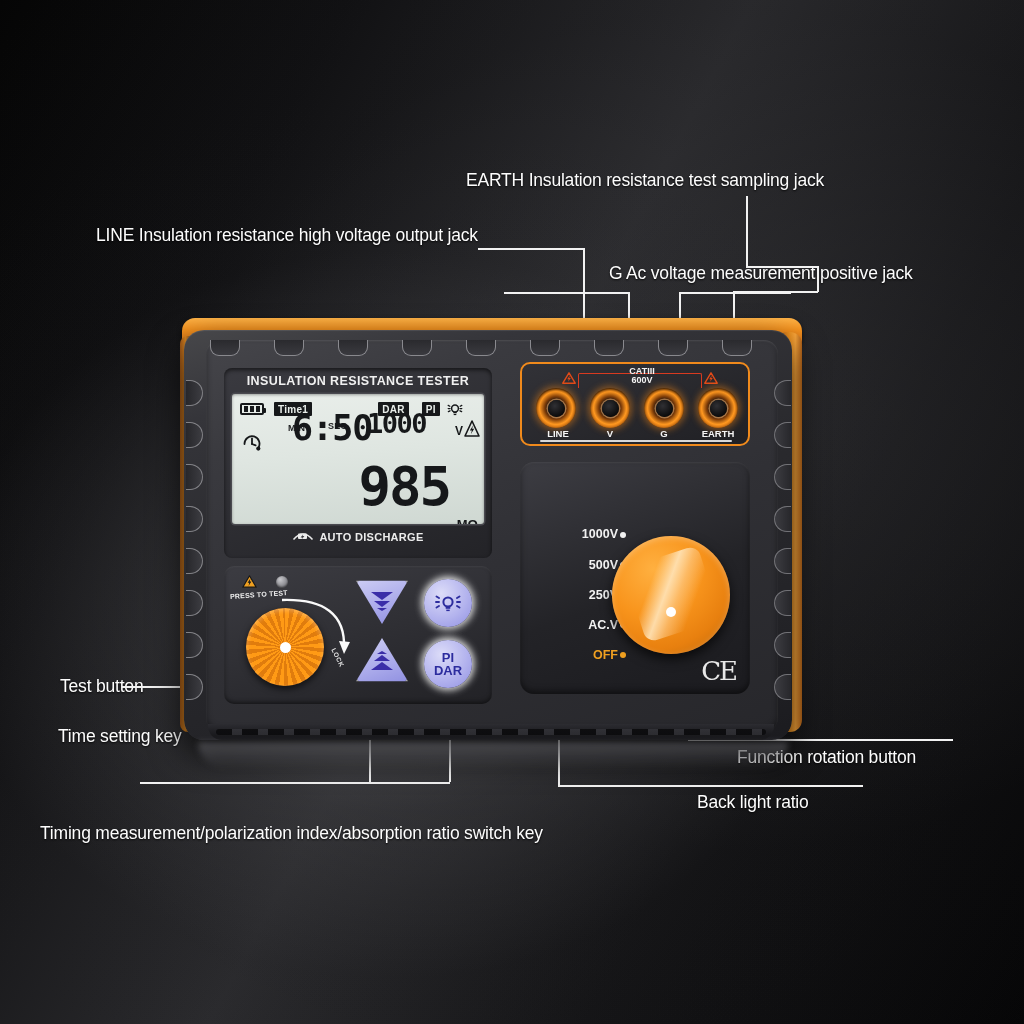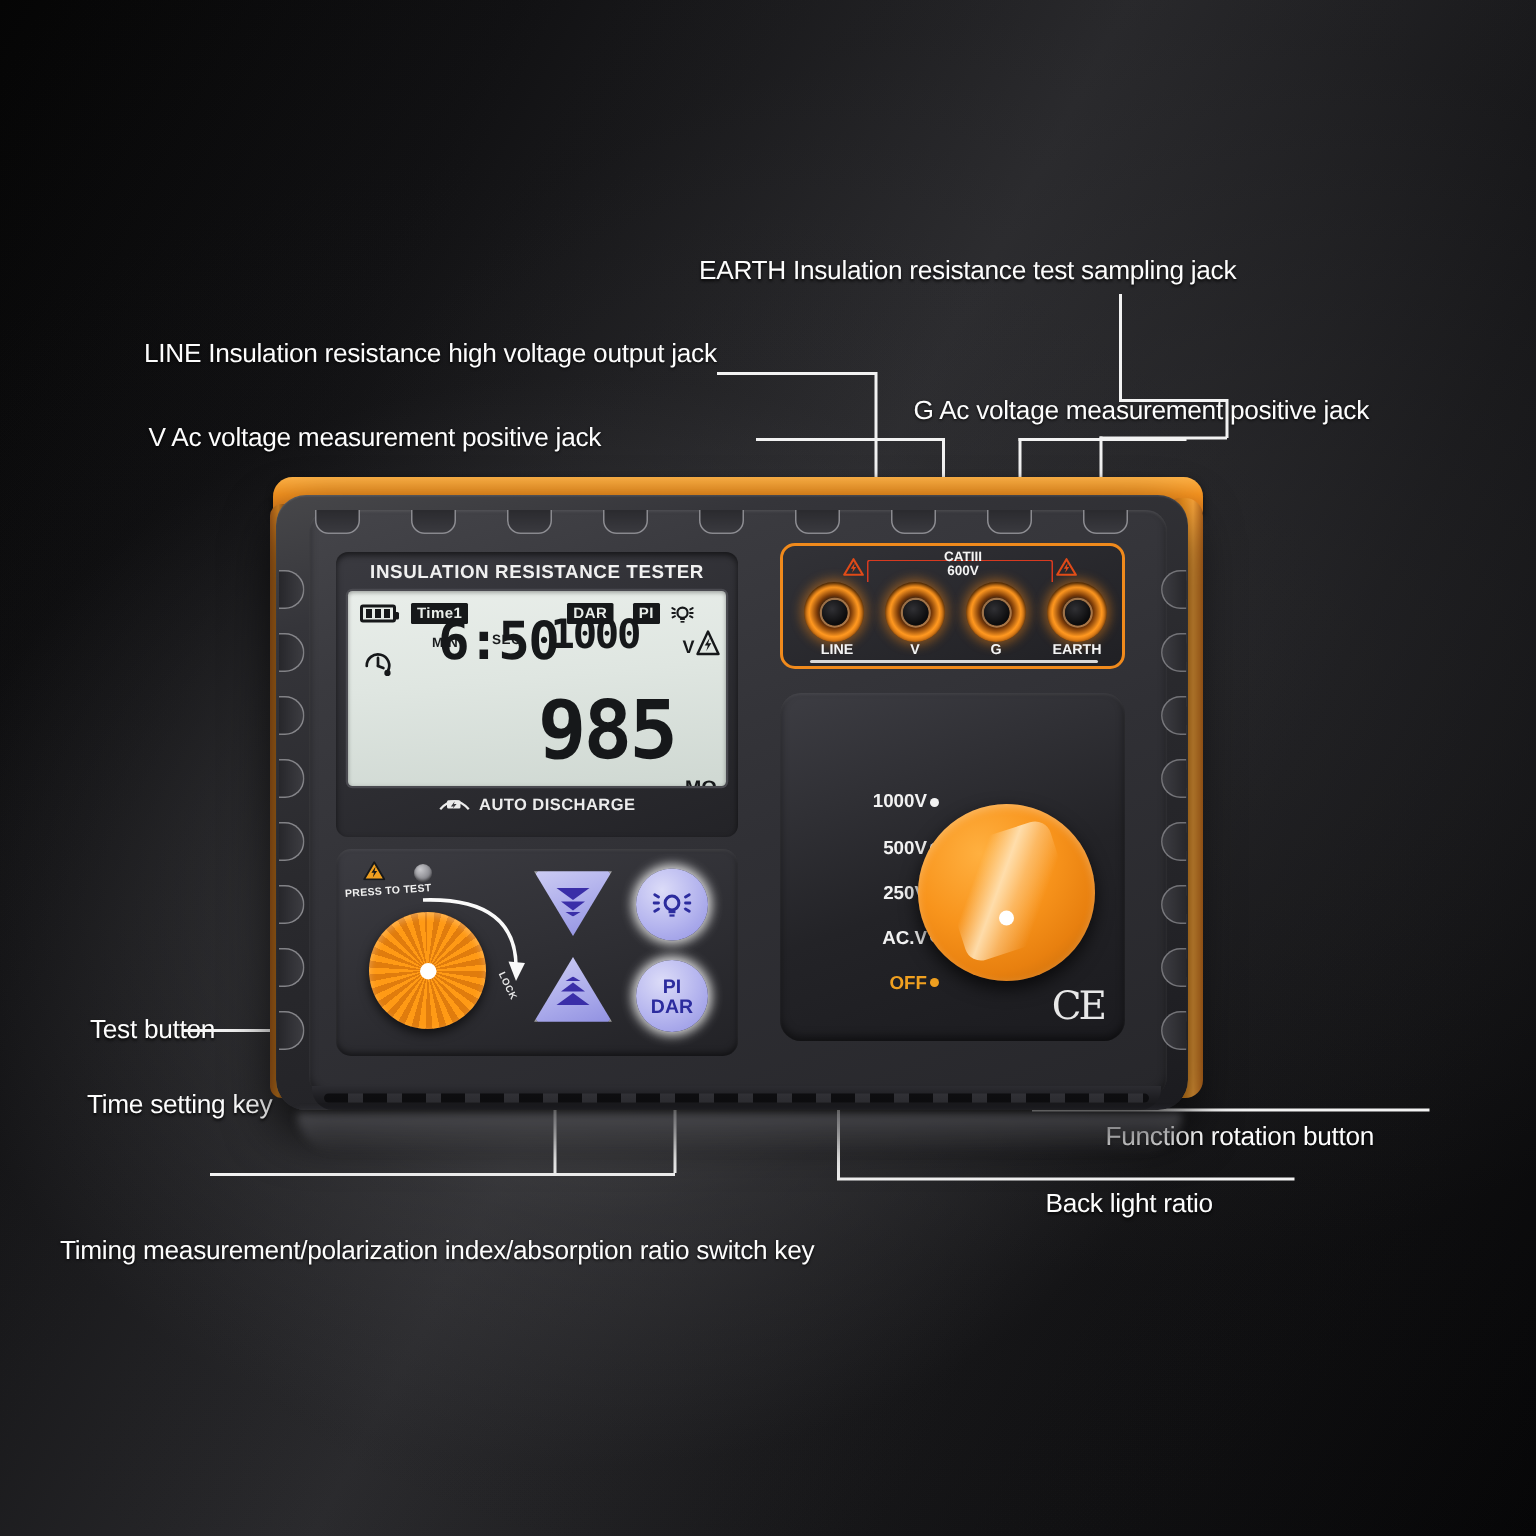--- a/index.html
+++ b/index.html
@@ -283,21 +283,20 @@
     font-weight:300;
   }
 </style>
 </head>
 <body>
 
 <div id="stage">
 
   <div class="anno" style="left:466px; top:170px;">EARTH Insulation resistance test sampling jack</div>
   <div class="anno" style="left:96px; top:225px;">LINE Insulation resistance high voltage output jack</div>
-  <div class="anno" style="left:99px; top:281px;">V Ac voltage measurement positive jack</div>
   <div class="anno" style="left:609px; top:263px;">G Ac voltage measurement positive jack</div>
   <div class="anno" style="left:60px; top:676px;">Test button</div>
   <div class="anno" style="left:58px; top:726px;">Time setting key</div>
   <div class="anno" style="left:737px; top:747px;">Function rotation button</div>
   <div class="anno" style="left:697px; top:792px;">Back light ratio</div>
   <div class="anno" style="left:40px; top:823px;">Timing measurement/polarization index/absorption ratio switch key</div>
 
   <div class="line lv" style="left:746px; top:196px; height:72px;"></div>
   <div class="line lh" style="left:746px; top:266px; width:72px;"></div>
   <div class="line lv" style="left:817px; top:266px; height:26px;"></div>

